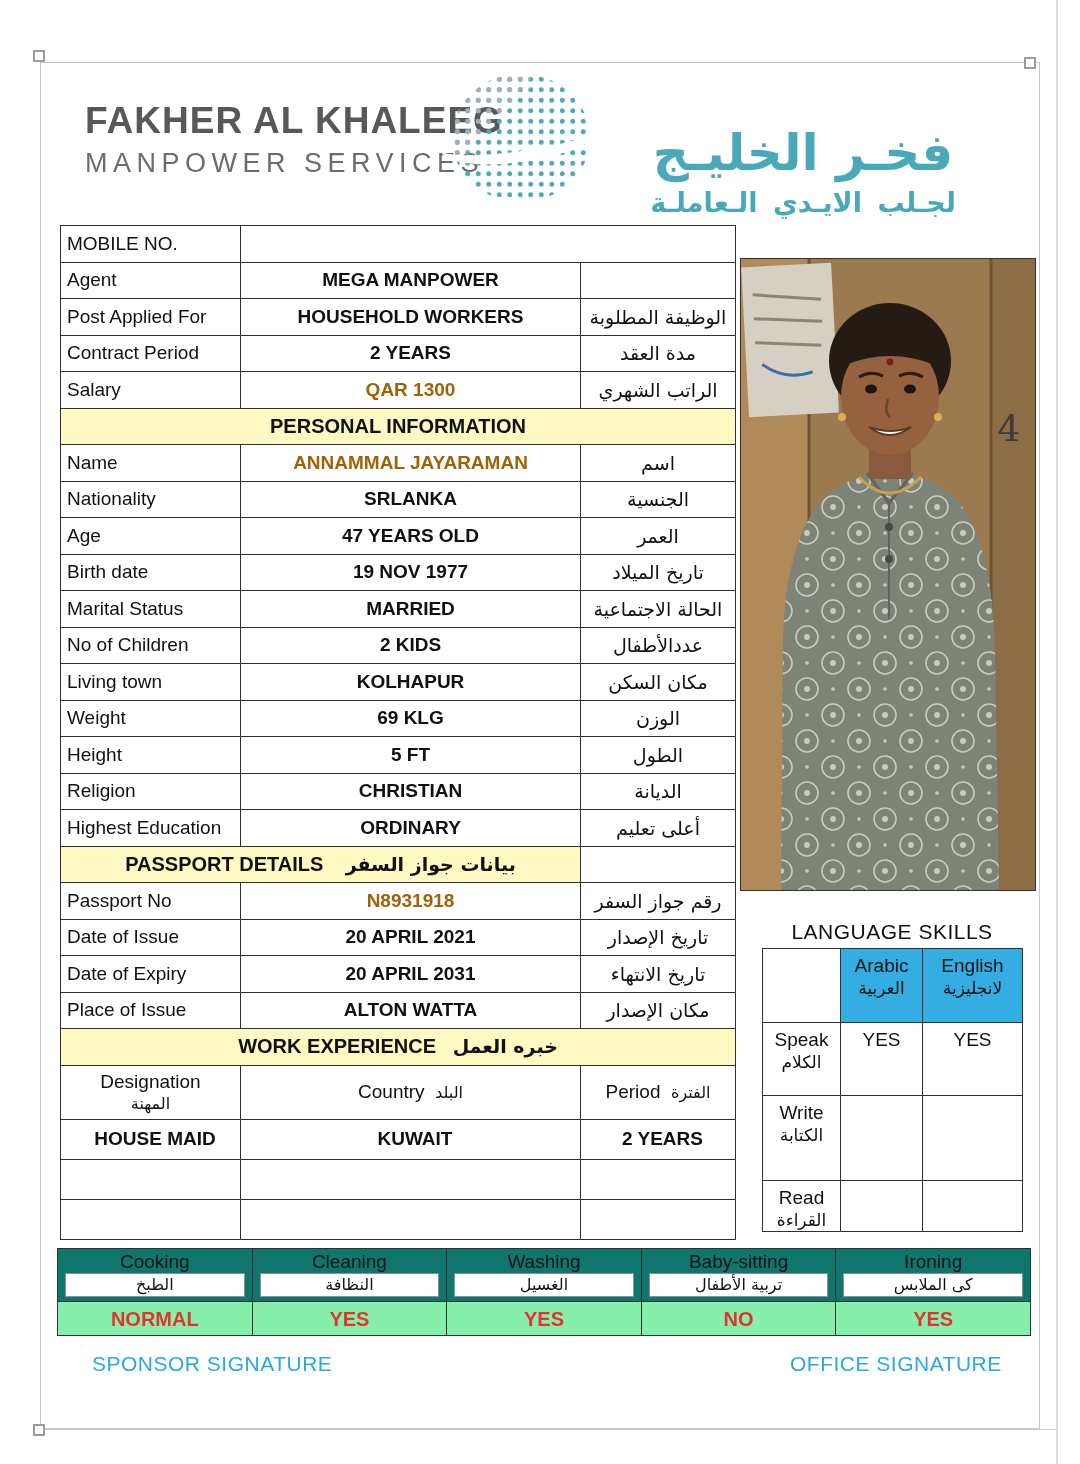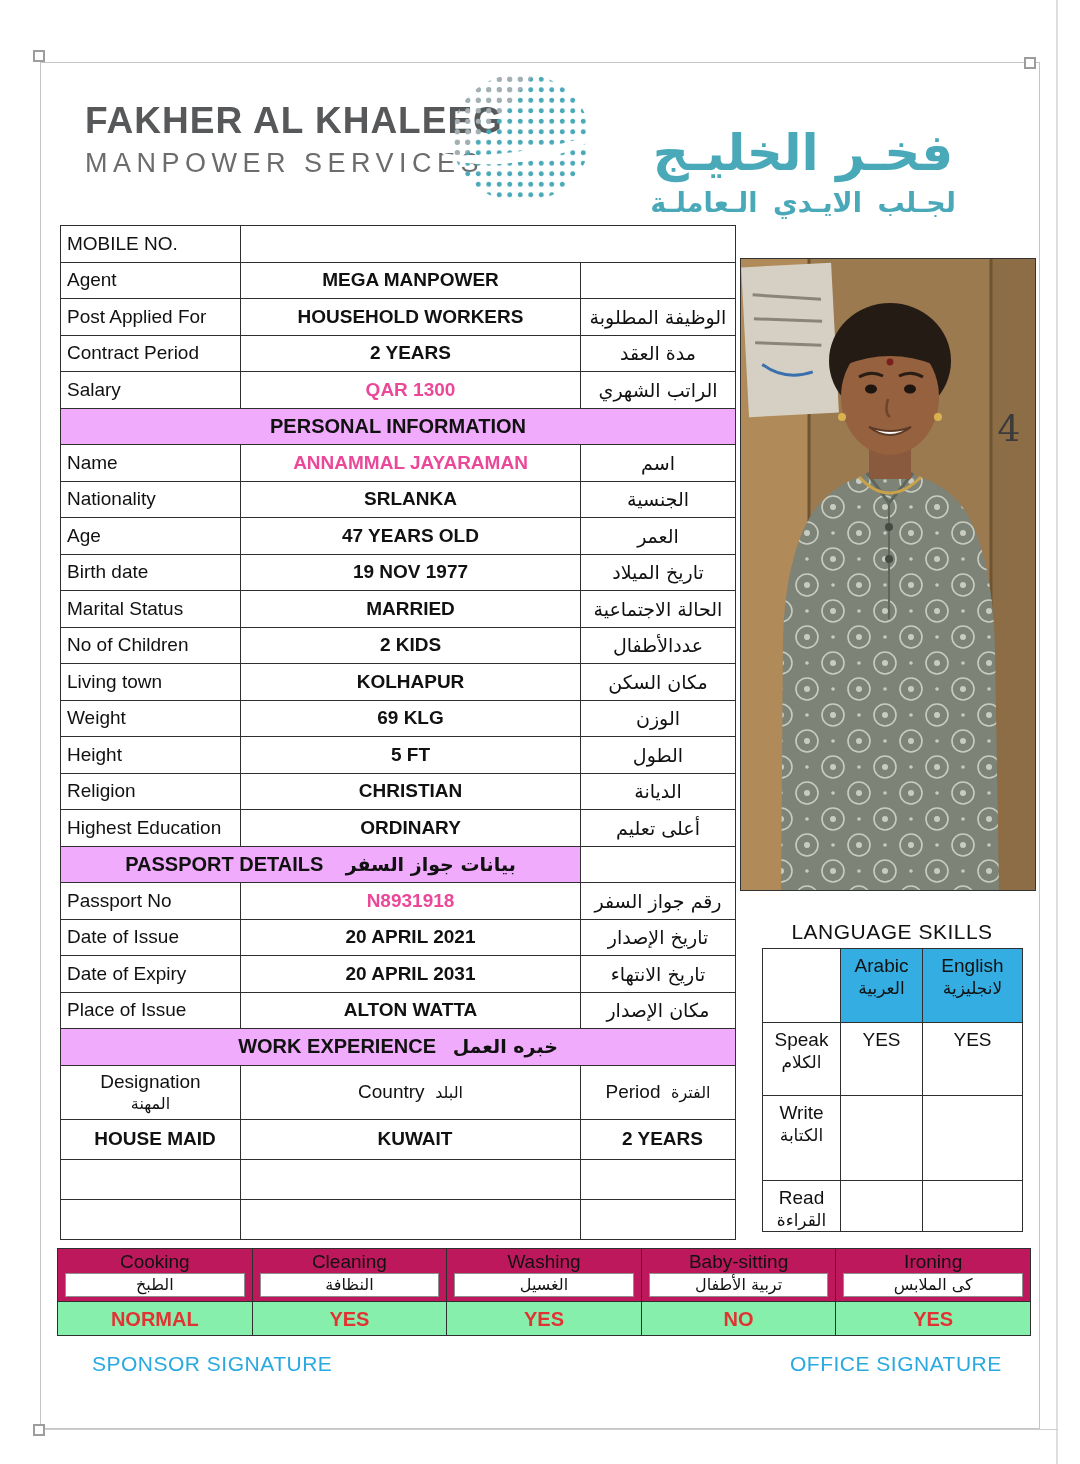--- a/index.html
+++ b/index.html
@@ -37,23 +37,23 @@
   .logo-ar-l2 { font-size:27px; font-weight:bold; margin-top:6px; word-spacing:6px; }
 
   
   table.main { position:absolute; left:60px; top:225px; border-collapse:collapse; table-layout:fixed; }
   table.main td { border:1px solid #2f2f2f; height:36.5px; padding:0 6px;
                   font-size:19px; overflow:hidden; white-space:nowrap; background:#fff; }
   td.lbl { width:180px; text-align:left; padding-left:10px; }
   td.val { width:340px; text-align:center; font-weight:bold; }
   td.ar  { width:155px; text-align:center; font-size:17.5px; direction:rtl; }
   td.shaded { background:#e9e9e9; }
-  tr.section td { background:#f0abfc; text-align:center; font-weight:bold; font-size:20px; }
+  tr.section td { background:#fef9c3; text-align:center; font-weight:bold; font-size:20px; }
   tr.section .arspan { font-weight:bold; font-size:19px; }
-  .red { color:#ec4899; }
+  .red { color:#a16207; }
   tr.wh td { height:54px; white-space:normal; line-height:1.25; text-align:center; font-size:19px; }
   tr.wh .arsub { display:block; font-size:16px; direction:rtl; }
   tr.wrow td { height:40px; text-align:center; font-weight:bold;padding-left:15px; }
 
   
   .photo { position:absolute; left:740px; top:258px; width:296px; height:633px;
            border:1px solid #333; overflow:hidden; }
   .photo-num { position:absolute; left:989px; top:408px; width:40px; text-align:center;
                font-size:36px; color:#3b3b3b; font-family:"DejaVu Serif",serif; }
 
@@ -67,21 +67,21 @@
   table.lang td.c2 { width:82px; }
   table.lang td.c3 { width:100px; }
   table.lang td.lhead { background:#33ade2; }
   table.lang .arsub { display:block; font-size:17px; direction:rtl; }
 
   
   .skills { position:absolute; left:57px; top:1248px; width:974px; display:flex;
             border:1px solid #2f2f2f; background:#33ade2; }
   .skill-col { flex:1; border-right:1px solid #2f2f2f; display:flex; flex-direction:column; }
   .skill-col:last-child { border-right:none; }
-  .skill-head { background:#be185d; padding:1px 5px 4px; }
+  .skill-head { background:#0f766e; padding:1px 5px 4px; }
   .skill-en { text-align:center; font-size:19px; height:23px; line-height:23px; color:#111; }
   .skill-ar { background:#fff; border:1px solid #8f8f8f; height:24px; line-height:22px;
               text-align:center; font-size:16px; direction:rtl; margin:0 2px; }
   .skill-val { height:34px; line-height:34px; text-align:center; font-weight:bold;
                font-size:20px; color:#e23333; background:#86efac; border-top:1px solid #2f2f2f; }
 
   
   .sig { position:absolute; top:1352px; font-size:21px; color:#29a9e0; letter-spacing:0.5px; }
   #sig-sponsor { left:92px; }
   #sig-office  { left:790px; }

